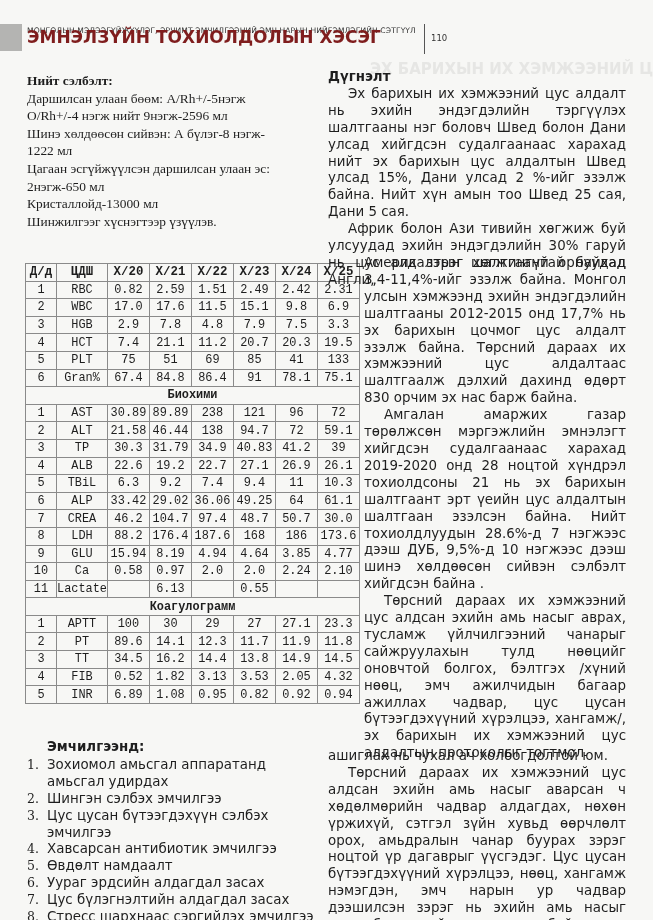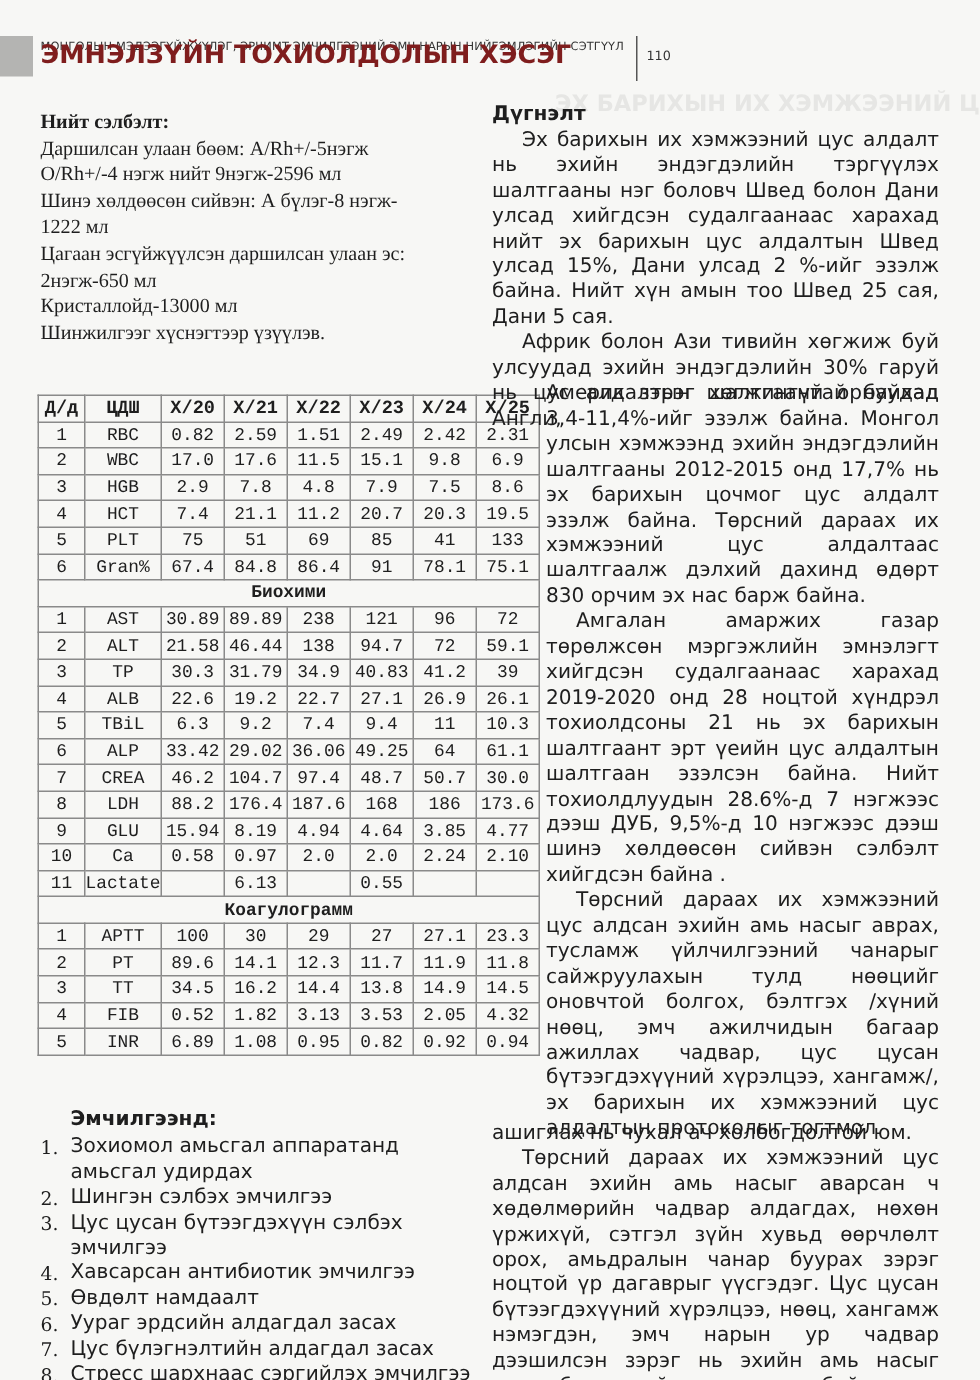--- a/index.html
+++ b/index.html
@@ -107,21 +107,21 @@
         <td>6.9</td>
       </tr>
       <tr>
         <td>3</td>
         <td>HGB</td>
         <td>2.9</td>
         <td>7.8</td>
         <td>4.8</td>
         <td>7.9</td>
         <td>7.5</td>
-        <td>8.6</td>
+        <td>3.3</td>
       </tr>
       <tr>
         <td>4</td>
         <td>HCT</td>
         <td>7.4</td>
         <td>21.1</td>
         <td>11.2</td>
         <td>20.7</td>
         <td>20.3</td>
         <td>19.5</td>

